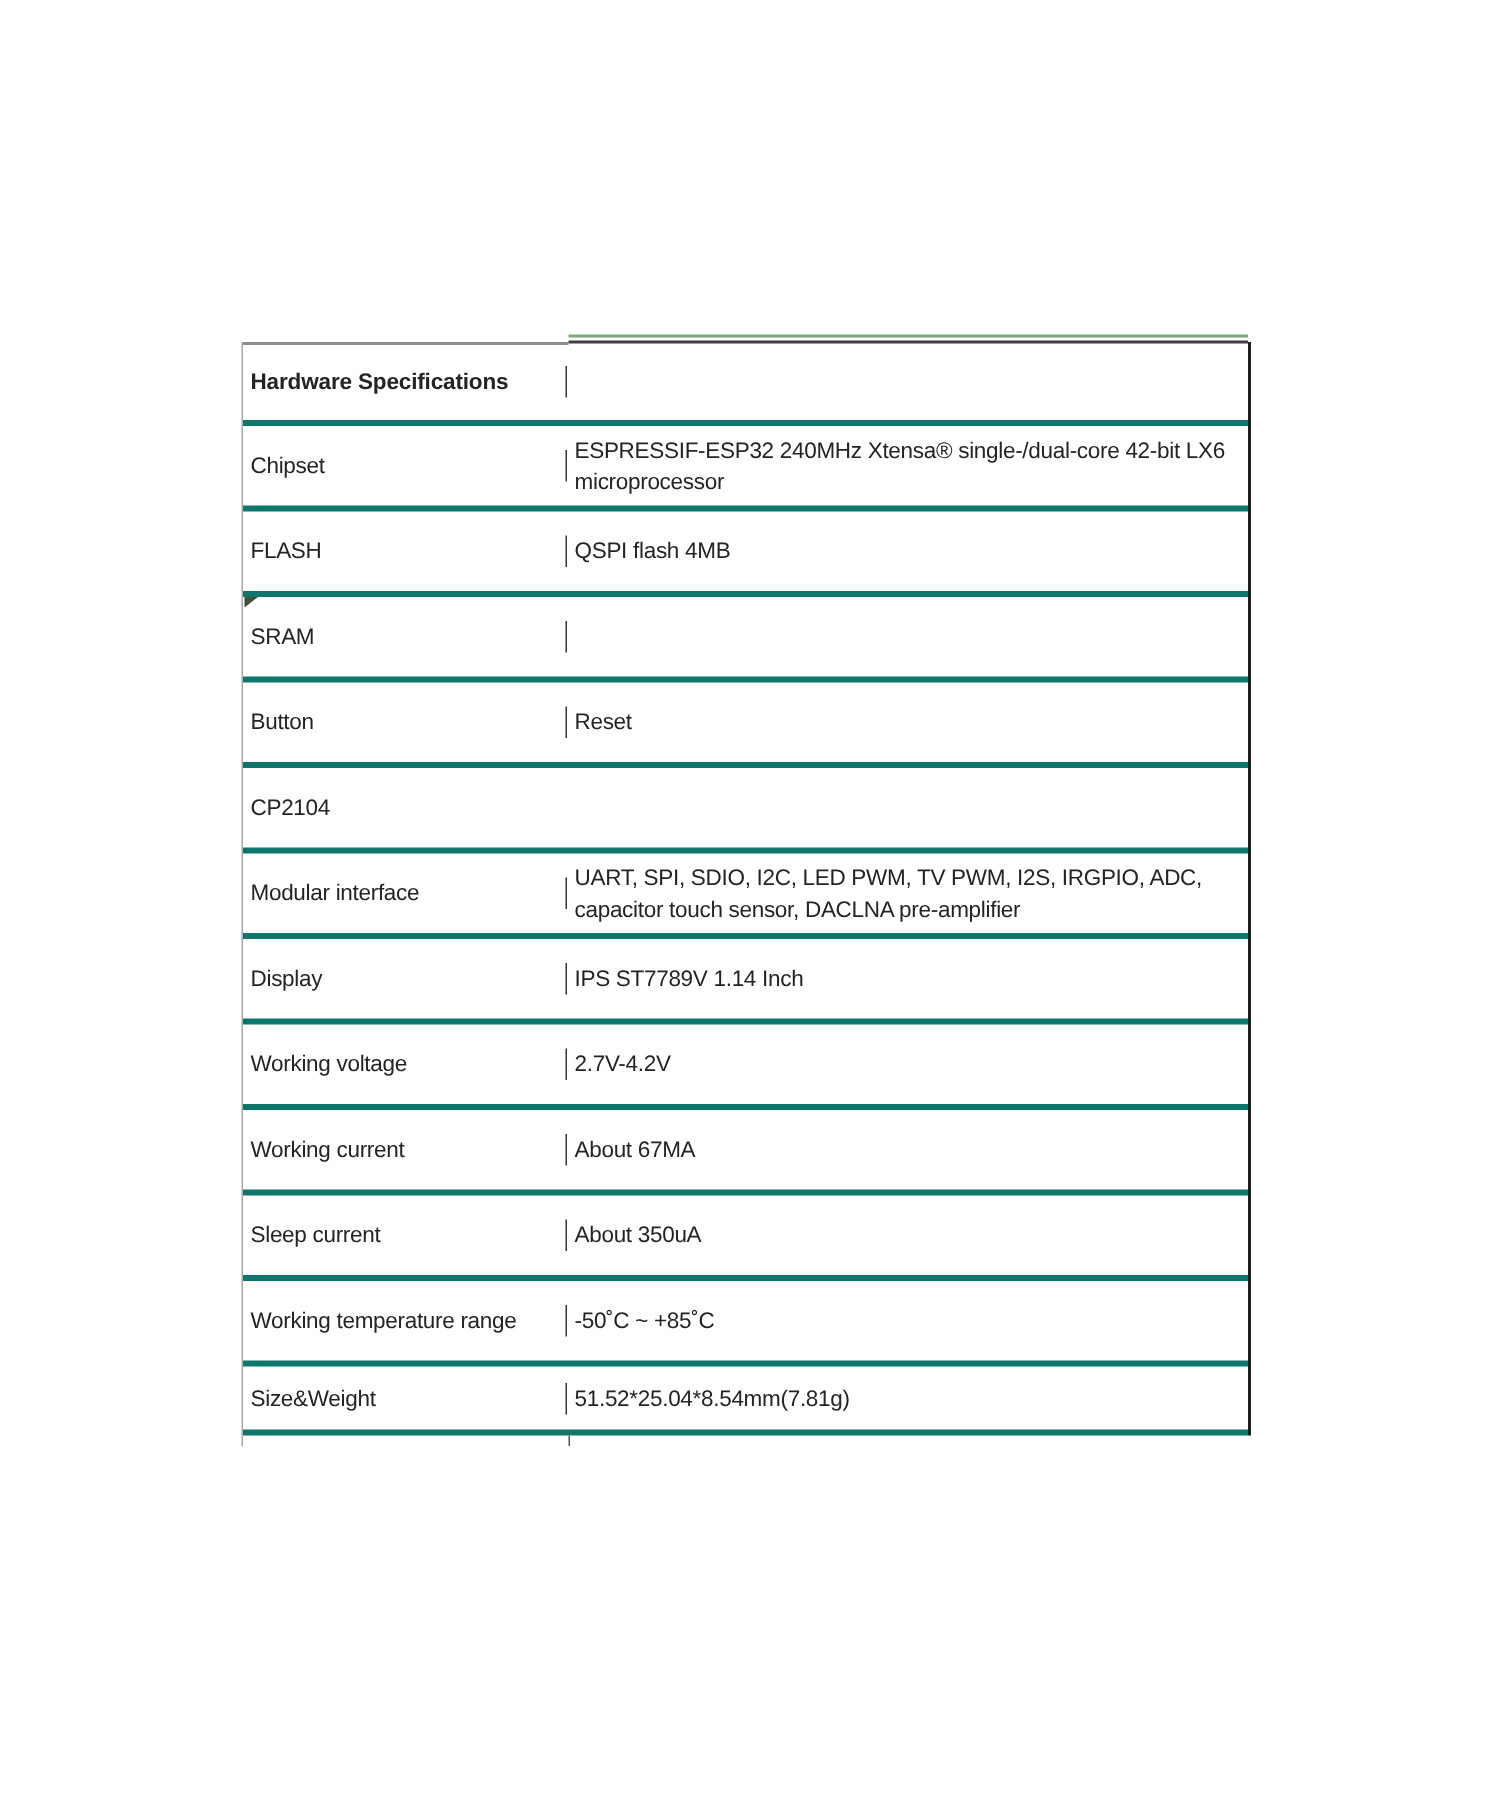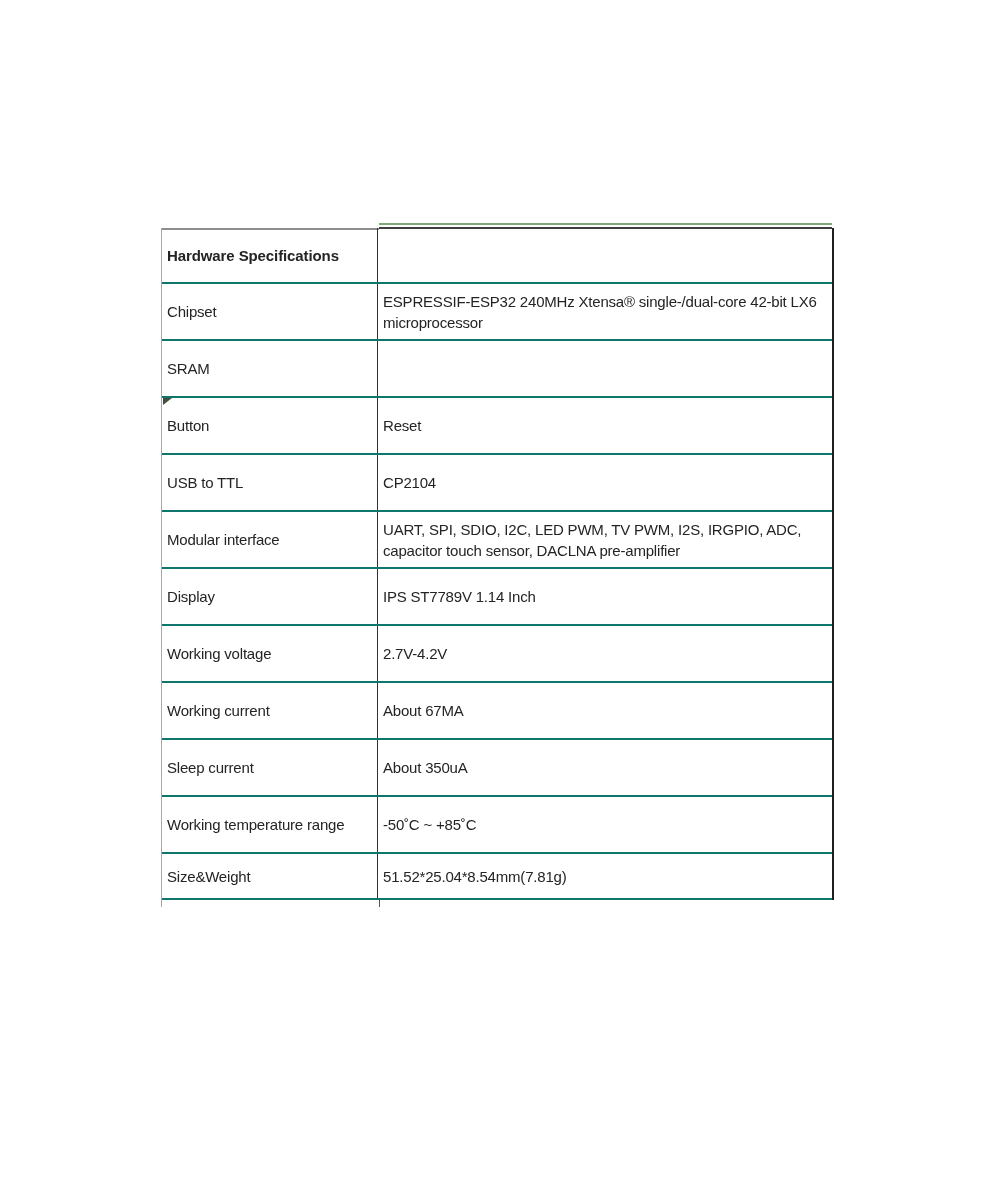--- a/index.html
+++ b/index.html
@@ -16,22 +16,23 @@
     left: 161px; top: 228px;
     width: 673px;
     box-sizing: border-box;
     border-left: 1px solid #a8a8a8;
     border-right: 2px solid #1f1f1f;
   }
   .row {
     display: flex;
     height: 57px;
     box-sizing: border-box;
-    border-bottom: 2px solid #0f766e;
+    border-bottom: 4px solid #0f766e;
     position: relative;
+    align-items: center;
   }
   .row-header { height: 56px; }
   .row-last   { height: 46px; }
   .cell {
     display: flex;
     align-items: center;
     font-size: 15px;
     letter-spacing: -0.2px;
     line-height: 21px;
     color: #242424;
@@ -74,28 +75,31 @@
   <div class="row row-header">
     <div class="cell cell-label title-cell">Hardware Specifications</div>
     <div class="cell cell-value"></div>
   </div>
 
   <div class="row">
     <div class="cell cell-label">Chipset</div>
     <div class="cell cell-value">ESPRESSIF-ESP32 240MHz Xtensa® single-/dual-core 42-bit LX6 microprocessor</div>
   </div>
   <div class="row">
+    <div class="cell cell-label">FLASH</div>
+    <div class="cell cell-value">QSPI flash 4MB</div>
+  </div>
+  <div class="row">
     <div class="cell cell-label">SRAM</div>
   </div>
   <div class="row">
     <div class="cell cell-label">Button</div>
     <div class="cell cell-value">Reset</div>
   </div>
   <div class="row">
-    <div class="cell cell-label">USB to TTL</div>
     <div class="cell cell-value">CP2104</div>
   </div>
   <div class="row">
     <div class="cell cell-label">Modular interface</div>
     <div class="cell cell-value">UART, SPI, SDIO, I2C, LED PWM, TV PWM, I2S, IRGPIO, ADC, capacitor touch sensor, DACLNA pre-amplifier</div>
   </div>
   <div class="row">
     <div class="cell cell-label">Display</div>
     <div class="cell cell-value">IPS ST7789V 1.14 Inch</div>
   </div>

